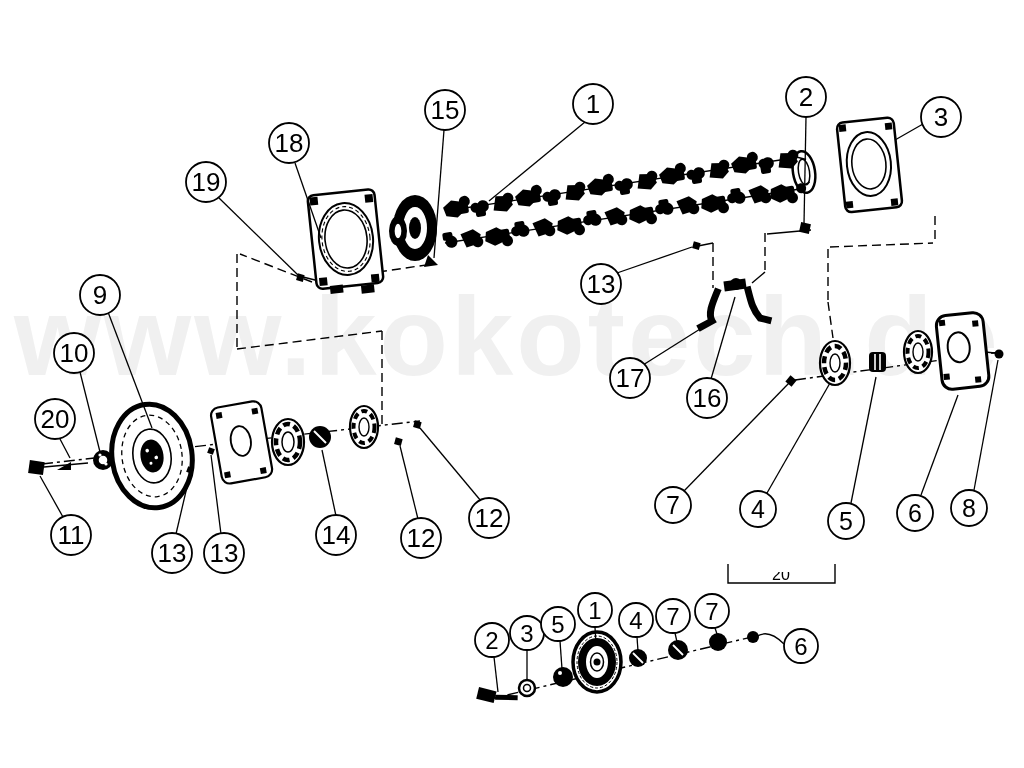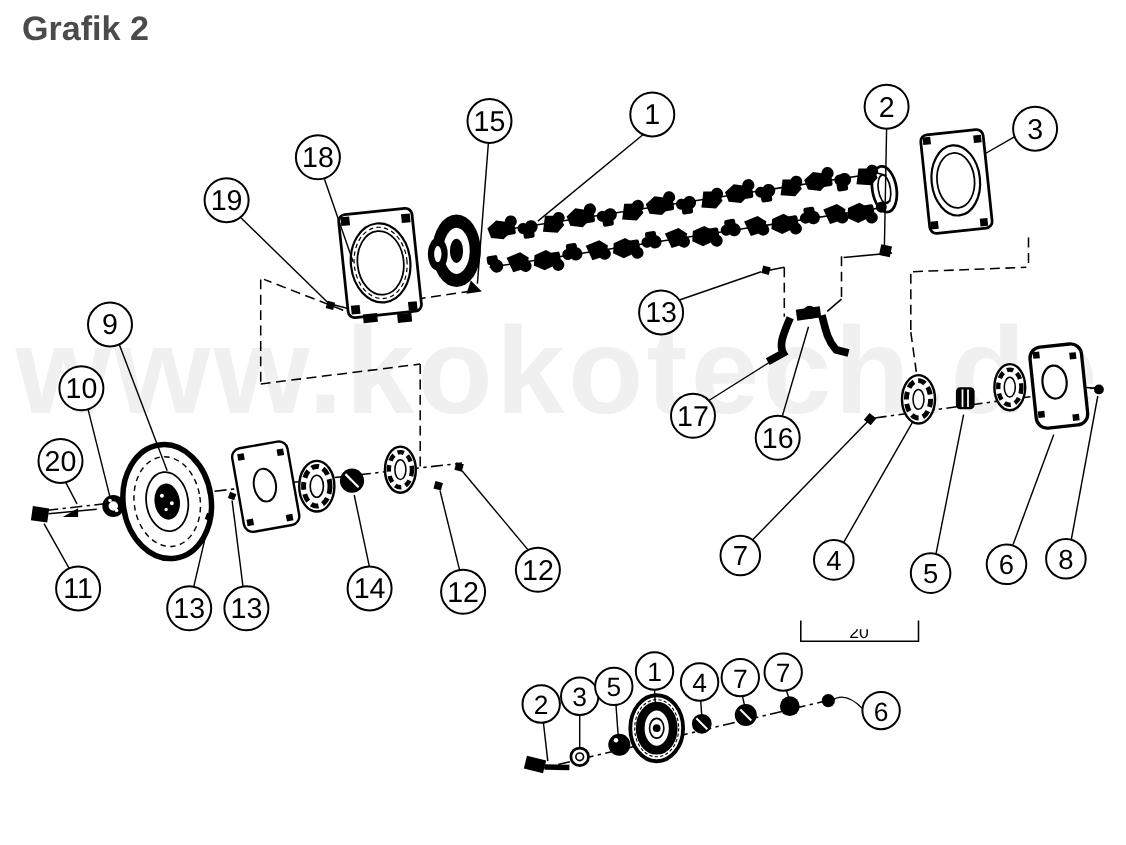--- a/index.html
+++ b/index.html
@@ -19,21 +19,20 @@
   .co circle{fill:#fff;stroke:#000;stroke-width:1.8;}
   .co text{text-anchor:middle;font-weight:400;fill:#000;font-family:"Liberation Sans",sans-serif;}
 </style>
 </head>
 <body>
 
 <div class="stage">
 
   <div class="watermark">www.kokotech.de</div>
 
-  <h1 class="title">Grafik 2</h1>
 
   <svg class="diagram" width="1024" height="768" viewBox="0 0 1024 768">
 
     <defs>
       <g id="cl">
         <path d="M-16,-20 l9,-6 10,3 2,9 -8,6 -11,-3 z"></path>
         <circle cx="6" cy="-23" r="5.5"></circle>
         <circle cx="16" cy="-15" r="5"></circle>
         <rect x="-4" y="-20" width="13" height="9" rx="2"></rect>
         <circle cx="-13" cy="15" r="6"></circle>

